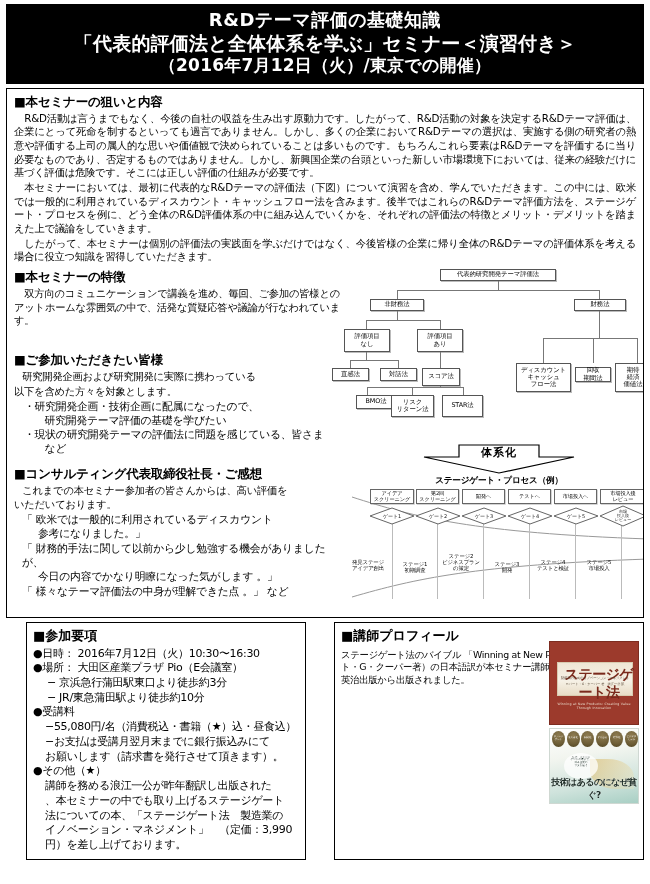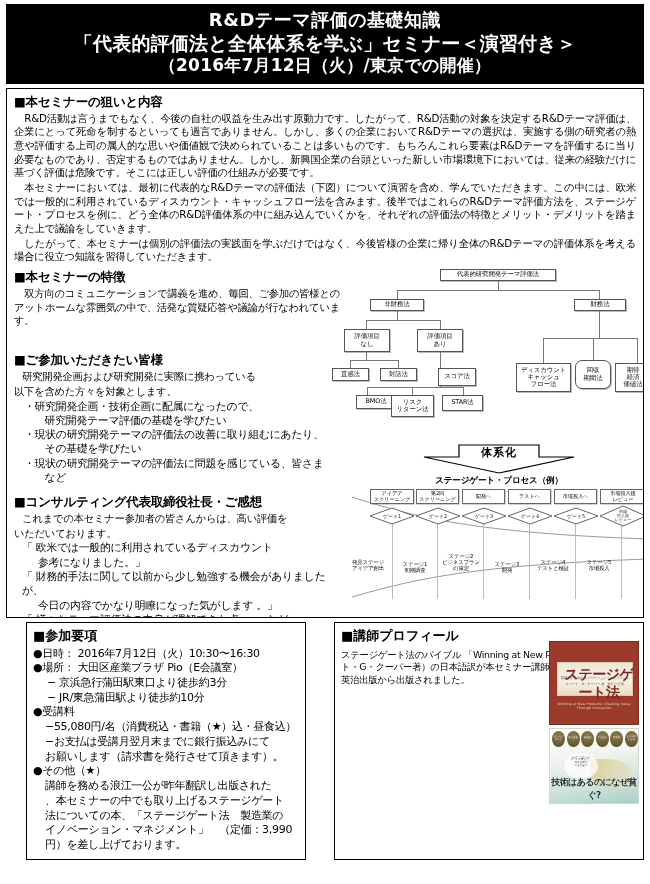--- a/index.html
+++ b/index.html
@@ -208,22 +208,20 @@
       <div class="col-left">
         <h2 class="sec" style="margin-top:4px">■本セミナーの特徴</h2>
         <p class="para indent">双方向のコミュニケーションで講義を進め、毎回、ご参加の皆様とのアットホームな雰囲気の中で、活発な質疑応答や議論が行なわれています。</p>
 
         <h2 class="sec" style="margin-top:24px">■ご参加いただきたい皆様</h2>
         <p class="para" style="text-indent:0.8em">研究開発企画および研究開発に実際に携わっている</p>
         <p class="para">以下を含めた方々を対象とします。</p>
         <ul class="bullets">
           <li style="white-space:pre-line">・研究開発企画・技術企画に配属になったので、
 　研究開発テーマ評価の基礎を学びたい</li>
-          <li style="white-space:pre-line">・現状の研究開発テーマの評価法の改善に取り組むにあたり、
-　その基礎を学びたい</li>
           <li style="white-space:pre-line">・現状の研究開発テーマの評価法に問題を感じている、皆さま
 　など</li>
         </ul>
 
         <h2 class="sec" style="margin-top:9px">■コンサルティング代表取締役社長・ご感想</h2>
         <p class="para" style="text-indent:0.8em">これまでの本セミナー参加者の皆さんからは、高い評価を</p>
         <p class="para">いただいております。</p>
         <ul class="quote-list">
           <li>
             <span>「 欧米では一般的に利用されているディスカウント</span>
@@ -277,31 +275,31 @@
           <div class="node" style="left:26px; top:32px; width:54px; height:12px;">非財務法</div>
           <div class="node" style="left:230px; top:32px; width:52px; height:12px;">財務法</div>
 
           <div class="node" style="left:0px; top:62px; width:46px; height:23px; white-space:pre-line;">評価項目
 なし</div>
           <div class="node" style="left:73px; top:62px; width:46px; height:23px; white-space:pre-line;">評価項目
 あり</div>
 
           <div class="node" style="left:-12px; top:101px; width:37px; height:13px;">直感法</div>
           <div class="node" style="left:36px; top:101px; width:37px; height:13px;">対話法</div>
-          <div class="node" style="left:78px; top:101px; width:38px; height:18px;margin-left:16px;">スコア法</div>
+          <div class="node" style="left:78px; top:101px; width:38px; height:18px;">スコア法</div>
 
           <div class="node" style="left:12px; top:128px; width:40px; height:14px;">BMO法</div>
           <div class="node" style="left:47px; top:128px; width:43px; height:22px; white-space:pre-line;">リスク
 リターン法</div>
-          <div class="node" style="left:98px; top:128px; width:41px; height:16px;">STAR法</div>
+          <div class="node" style="left:98px; top:128px; width:41px; height:22px;">STAR法</div>
 
           <div class="node" style="left:172px; top:96px; width:55px; height:29px; white-space:pre-line;">ディスカウント
 キャッシュ
 フロー法</div>
-          <div class="node" style="left:231px; top:93px; width:36px; height:29px; white-space:pre-line;border-radius:7px;">回収
+          <div class="node" style="left:231px; top:100px; width:36px; height:15px; white-space:pre-line;">回収
 期間法</div>
           <div class="node" style="left:271px; top:96px; width:36px; height:29px; white-space:pre-line;">期待
 経済
 価値法</div>
         </div>
 
         <div class="taikeika">
           <svg class="arrow" viewBox="0 0 190 30" preserveAspectRatio="none">
             <polygon points="55,1 135,1 135,13 170,13 95,29 20,13 55,13" fill="#ffffff" stroke="#000000" stroke-width="1.2"></polygon>
           </svg>

